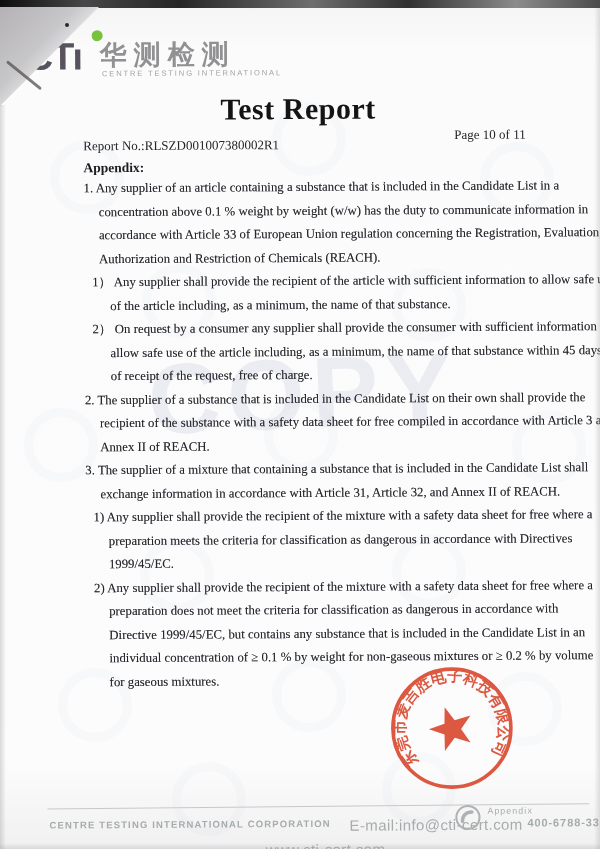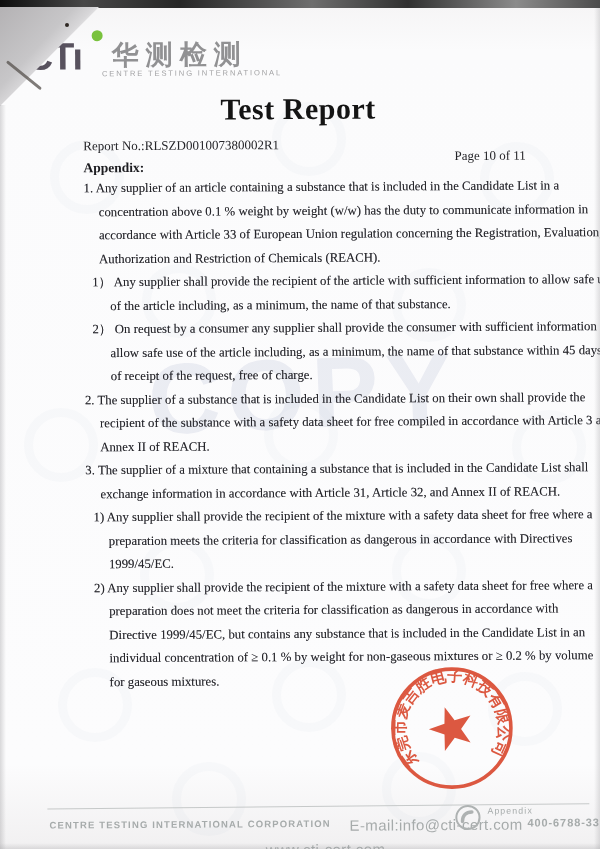--- a/index.html
+++ b/index.html
@@ -28,29 +28,29 @@
 
   #tilt{position:absolute;left:0;top:0;width:600px;height:849px;
         transform:rotate(-0.35deg);transform-origin:300px 420px;}
 
   
   #logo{position:absolute;left:28px;top:36px;}
   #logo-cti{font-family:"Liberation Sans",sans-serif;font-weight:bold;font-size:38px;
     color:#58525e;letter-spacing:-2px;line-height:1;}
   #logo-dot{position:absolute;left:66px;top:-7px;width:11px;height:11px;border-radius:50%;background:#79c23d;}
   #logo-cn{position:absolute;left:74px;top:0px;font-size:27px;color:#919193;letter-spacing:7px;
-    font-weight:600;white-space:nowrap;font-family:"Liberation Sans",sans-serif;margin-left:12px;}
+    font-weight:600;white-space:nowrap;font-family:"Liberation Sans",sans-serif;}
   #logo-sub{position:absolute;left:76px;top:32px;font-size:7.6px;color:#a2a2a4;letter-spacing:1.85px;
     white-space:nowrap;font-family:"Liberation Sans",sans-serif;}
 
   
   #doc-title{position:absolute;left:0;width:600px;top:92px;text-align:center;
     font-size:30px;font-weight:bold;color:#141414;letter-spacing:.5px;}
   #report-no{position:absolute;left:85px;top:137px;font-size:13px;color:#242428;}
-  #page-no{position:absolute;left:456px;top:149px;font-size:13px;color:#242428;}
+  #page-no{position:absolute;left:456px;top:128px;font-size:13px;color:#242428;}
   #appendix-heading{position:absolute;left:85px;top:159px;font-size:13.5px;font-weight:bold;color:#1d1d21;}
 
   
   #appendix-body{position:absolute;left:85px;top:176px;width:470px;
     font-size:12.8px;color:#26262b;text-shadow:0 0 .5px rgba(40,40,50,.45);}
   .line{line-height:23.5px;white-space:nowrap;}
   .para.num .line.cont{margin-left:15px;}
   .para.sub .line{margin-left:8px;}
   .para.sub .line.cont{margin-left:26px;}
   .para.sub2 .line{margin-left:8px;}

